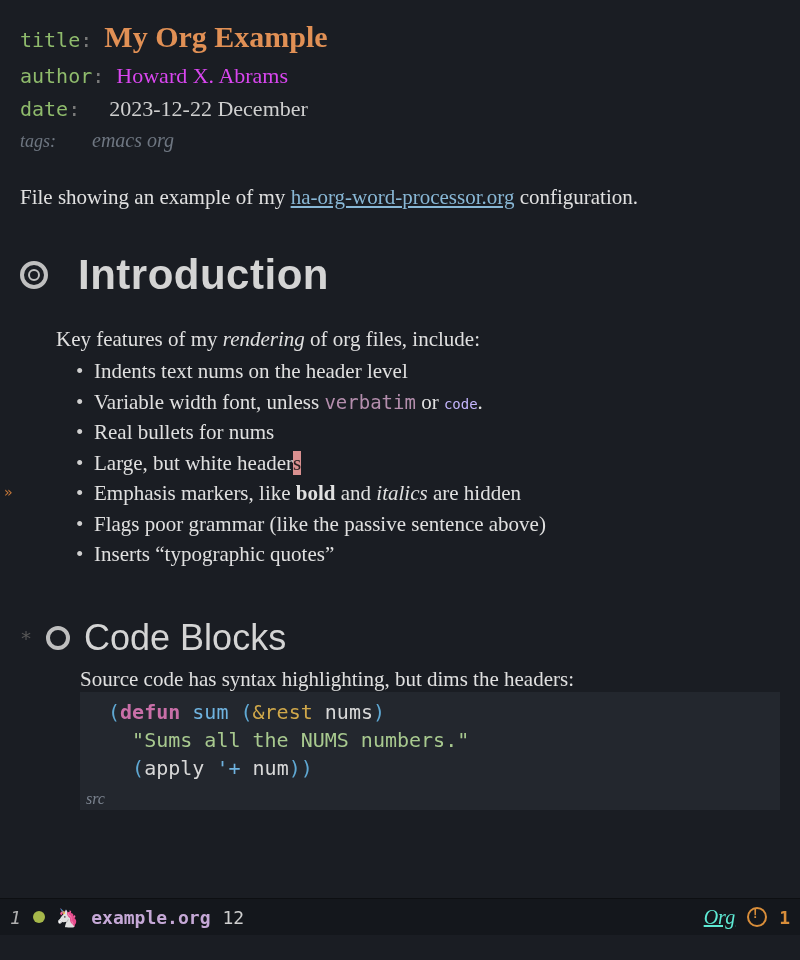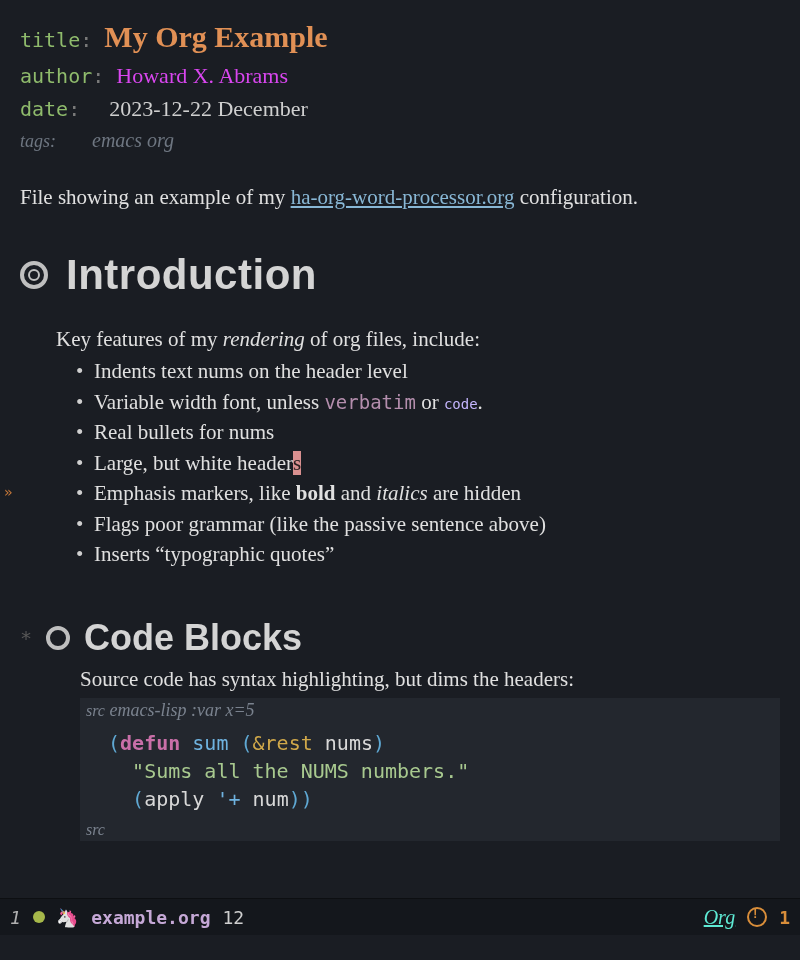--- a/index.html
+++ b/index.html
@@ -62,21 +62,21 @@
     color: #e0e0e0;
     line-height: 1.35;
   }
   .link {
     color: #88b7d5;
     text-decoration: underline;
   }
   .h1-row {
     display: flex;
     align-items: center;
-    gap: 18px;
+    gap: 30px;
     margin-top: 40px;
     margin-left: 0px;
   }
   .bullet-ring {
     display: inline-block;
     width: 28px;
     height: 28px;
     border: 4px solid #bfbfbf;
     border-radius: 50%;
     box-sizing: border-box;
@@ -165,21 +165,21 @@
   .bullet-hollow {
     display: inline-block;
     width: 24px;
     height: 24px;
     border: 4px solid #bfbfbf;
     border-radius: 50%;
     box-sizing: border-box;
   }
   .h2-text {
     font-family: Verdana, Geneva, sans-serif;
-    font-weight: 700;
+    font-weight: 400;
     font-size: 36px;
     color: #d4d4d4;
   }
   .body-indent2 {
     margin-left: 60px;
     margin-top: 8px;
   }
   .src-header {
     font-family: Georgia, serif;
     font-style: italic;
@@ -317,23 +317,20 @@
   </div>
 
   <div class="h2-row">
     <span class="star-dim">*</span>
     <span class="bullet-hollow"></span>
     <span class="h2-text">Code Blocks</span>
   </div>
 
   <div class="body-indent2">
     <div class="lead">Source code has syntax highlighting, but dims the headers:</div>
-    <div class="src-header">
-      <span class="src-kw">src</span><span> emacs-lisp :var x=5</span>
-    </div>
     <div class="code-block"><span class="pp">(</span><span class="kw2">defun</span> <span class="fn">sum</span> <span class="pp">(</span><span class="amp">&amp;rest</span> <span class="sym">nums</span><span class="pp">)</span>
   <span class="str">"Sums all the NUMS numbers."</span>
   <span class="pp">(</span><span class="sym">apply</span> <span class="quote">'+</span> <span class="sym">num</span><span class="pp">))</span></div>
     <div class="src-end">src</div>
   </div>
 
 </div>
 
 <div class="modeline">
   <span class="ml-num">1</span>

